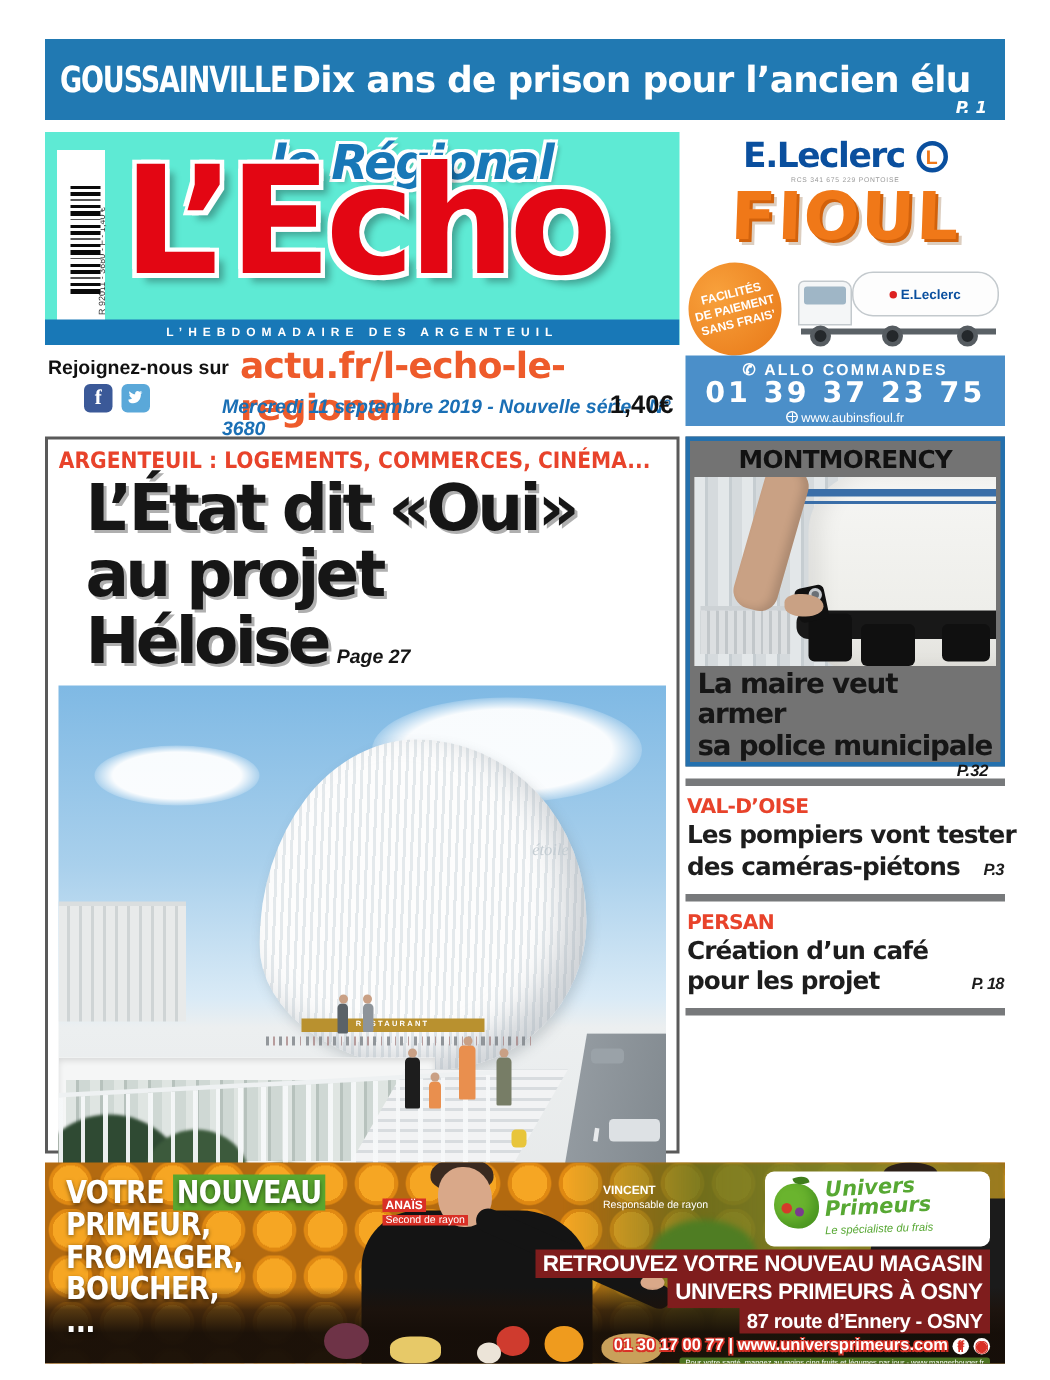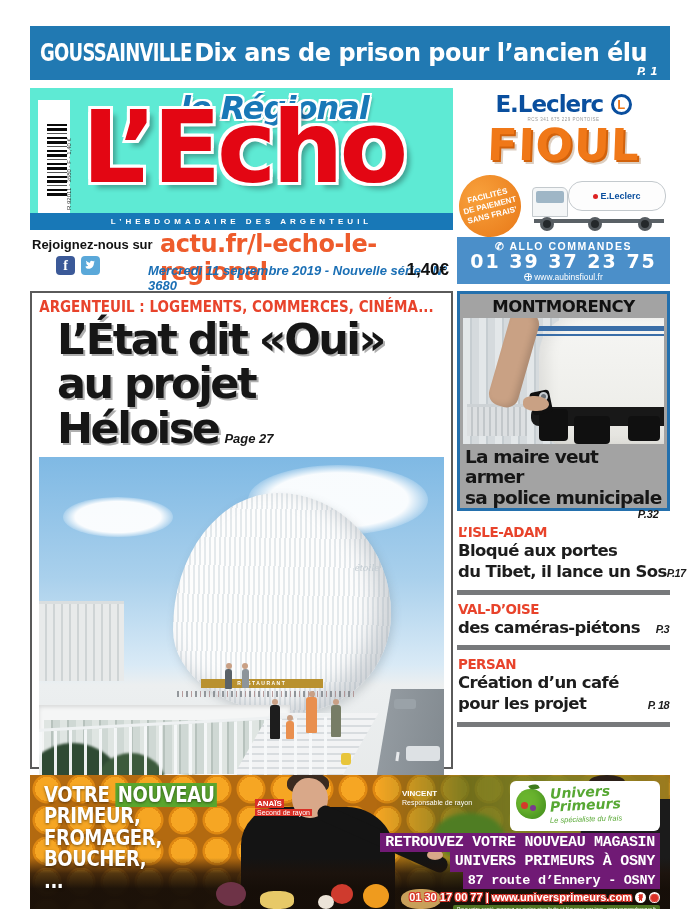--- a/index.html
+++ b/index.html
@@ -138,21 +138,21 @@
   .deck { position:absolute; left:0; bottom:0; width:84%; height:13%;
     background:linear-gradient(90deg,#cfd4d7,#b5bcc1); transform:skewY(-2deg); }
   .railing { position:absolute; left:0; bottom:4%; width:72%; height:30%;
     background:repeating-linear-gradient(90deg,rgba(246,248,249,.95) 0 3px,rgba(140,148,154,0) 3px 15px);
     border-top:3px solid #eef1f2; transform:skewY(-3deg); }
   .person { position:absolute; border-radius:3px 3px 1px 1px; }
   .person::before { content:''; position:absolute; top:-6px; left:50%; margin-left:-3px;
     width:6px; height:6px; border-radius:50%; background:#c9a085; }
 
   
-  .mont-box { border:3px solid #2470ad; background:#a3a3a3; height:220px; }
+  .mont-box { border:3px solid #2470ad; background:#737373; height:220px; }
   .mont-title { font-size:16.5px; font-weight:bold; text-align:center; padding:3px 0 2px;
     color:#111; font-family:"DejaVu Sans",sans-serif; letter-spacing:-.5px; }
   .photo-mont { position:relative; height:126px; margin:0 3px; overflow:hidden; background:#eceae6; }
   .blinds { position:absolute; left:0; top:0; width:55%; height:100%;
     background:repeating-linear-gradient(90deg,#e3e7e9 0 7px,#c6cdd1 7px 9px,#d5dadd 9px 16px); }
   .radiator { position:absolute; left:2%; bottom:6%; width:30%; height:26%;
     background:repeating-linear-gradient(90deg,#dcdfe1 0 4px,#c2c7ca 4px 6px);
     border-top:3px solid #cdd2d5; }
   .shirt { position:absolute; right:-4%; top:-2%; width:66%; height:104%;
     background:linear-gradient(180deg,#f6f6f4 0%,#eeeeea 70%,#e2e1dc 100%);
@@ -226,22 +226,22 @@
     border-radius:48% 52% 46% 54%; box-shadow:inset -4px -4px 8px rgba(0,80,0,.3); }
   .apple::before { content:''; position:absolute; left:13px; top:-5px; width:10px; height:6px;
     background:#3f7d1d; border-radius:0 80% 0 80%; transform:rotate(-20deg); }
   .apple .fr1 { position:absolute; left:5px; top:13px; width:7px; height:7px; background:#d43a2a; border-radius:50%; }
   .apple .fr2 { position:absolute; left:14px; top:16px; width:6px; height:6px; background:#7a3b8e; border-radius:50%; }
   .up-name { color:#57a833; font-size:14px; font-weight:bold; line-height:.95;
     font-style:italic; font-family:"DejaVu Sans",sans-serif; transform:rotate(-3deg); }
   .up-tag { color:#57a833; font-size:7.5px; font-style:italic; margin-top:2px; transform:rotate(-2deg); }
   .promo-stack { position:absolute; right:10px; top:58px; display:flex; flex-direction:column;
     align-items:flex-end; }
-  .strip { background:#701a75; color:#fff; font-size:15px; padding:1px 5px; line-height:1.15;
-    letter-spacing:-.3px; white-space:nowrap; font-family:Liberation Mono, monospace; font-weight:bold; }
+  .strip { background:#7f1d1d; color:#fff; font-size:15px; padding:1px 5px; line-height:1.15;
+    letter-spacing:-.3px; white-space:nowrap; font-family:Liberation Sans, sans-serif; font-weight:bold; }
   .strip.addr { font-size:13.5px; }
   .contact-line { margin-top:2px; color:#fff; font-size:11px; font-weight:bold;
     text-shadow:1px 1px 0 #d93026,-1px -1px 0 #d93026,1px -1px 0 #d93026,-1px 1px 0 #d93026;
     display:flex; align-items:center; gap:3px; }
   .soc-mini { width:11px; height:11px; border-radius:50%; background:#fff; color:#d93026;
     font-size:8px; font-weight:bold; text-align:center; line-height:11px; }
   .legal { margin-top:2px; background:rgba(90,140,40,.8); color:#fff; font-size:5px;
     padding:1px 4px; border-radius:2px; }
 </style>
 </head>
@@ -375,31 +375,24 @@
           <div class="hand"></div>
         </div>
         <div class="mont-head">
           <div>La maire veut armer</div>
           <div>sa police municipale</div>
         </div>
         <div class="mont-pref">P.32</div>
       </div>
 
       <div class="briefs">
-        <div class="brief">
-          <div class="sec">L’ISLE-ADAM</div>
-          <div class="t1">Bloqué aux portes</div>
-          <div class="t1 t2row">
-              <span>du Tibet, il lance un Sos</span>
-              <span class="pref">P.17</span>
-            </div>
-        </div>
         <div class="divider"></div>
         <div class="brief">
           <div class="sec">VAL-D’OISE</div>
+          <div class="t1">Les pompiers vont tester</div>
           <div class="t1 t2row">
               <span>des caméras-piétons</span>
               <span class="pref">P.3</span>
             </div>
         </div>
         <div class="divider"></div>
         <div class="brief">
           <div class="sec">PERSAN</div>
           <div class="t1">Création d’un café</div>
           <div class="t1 t2row">

